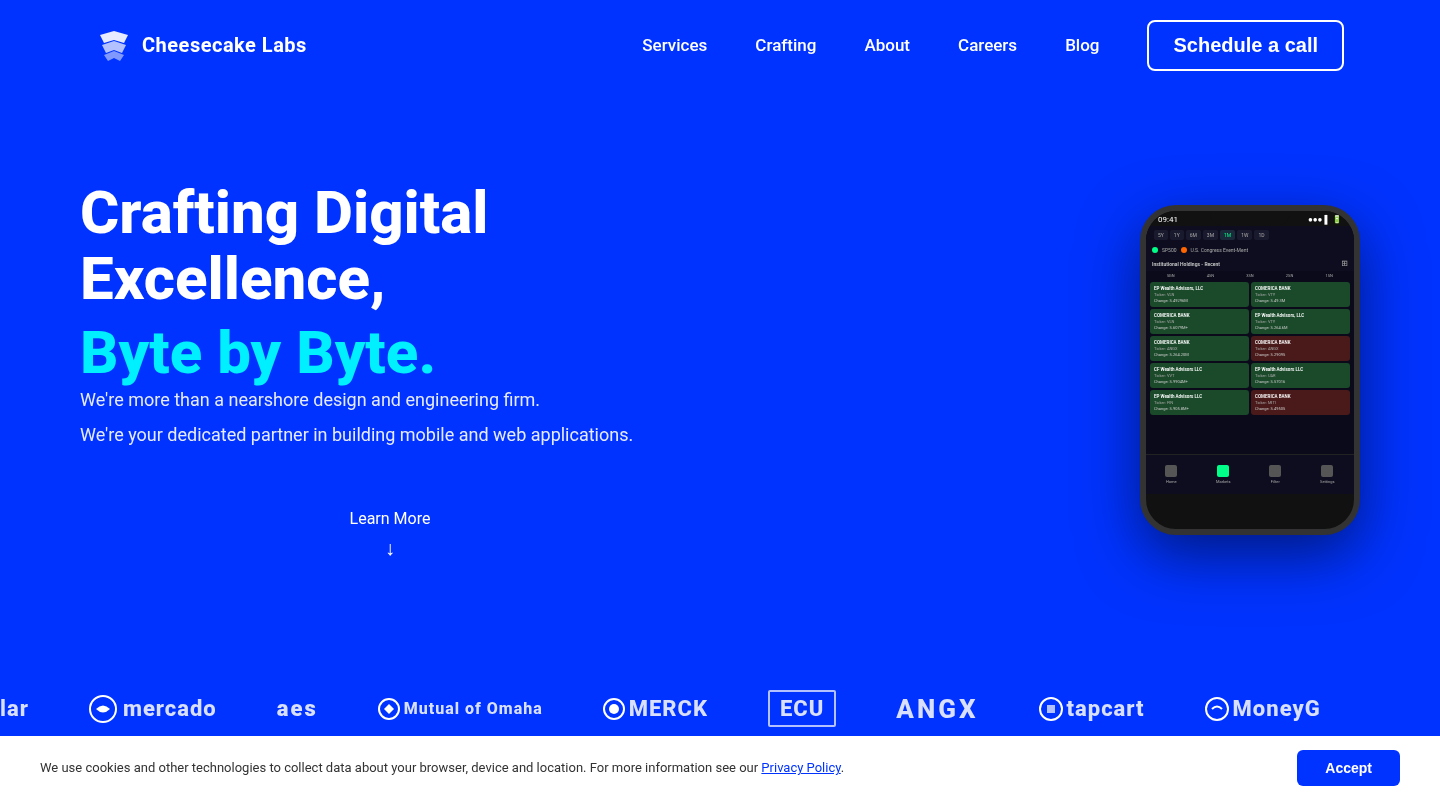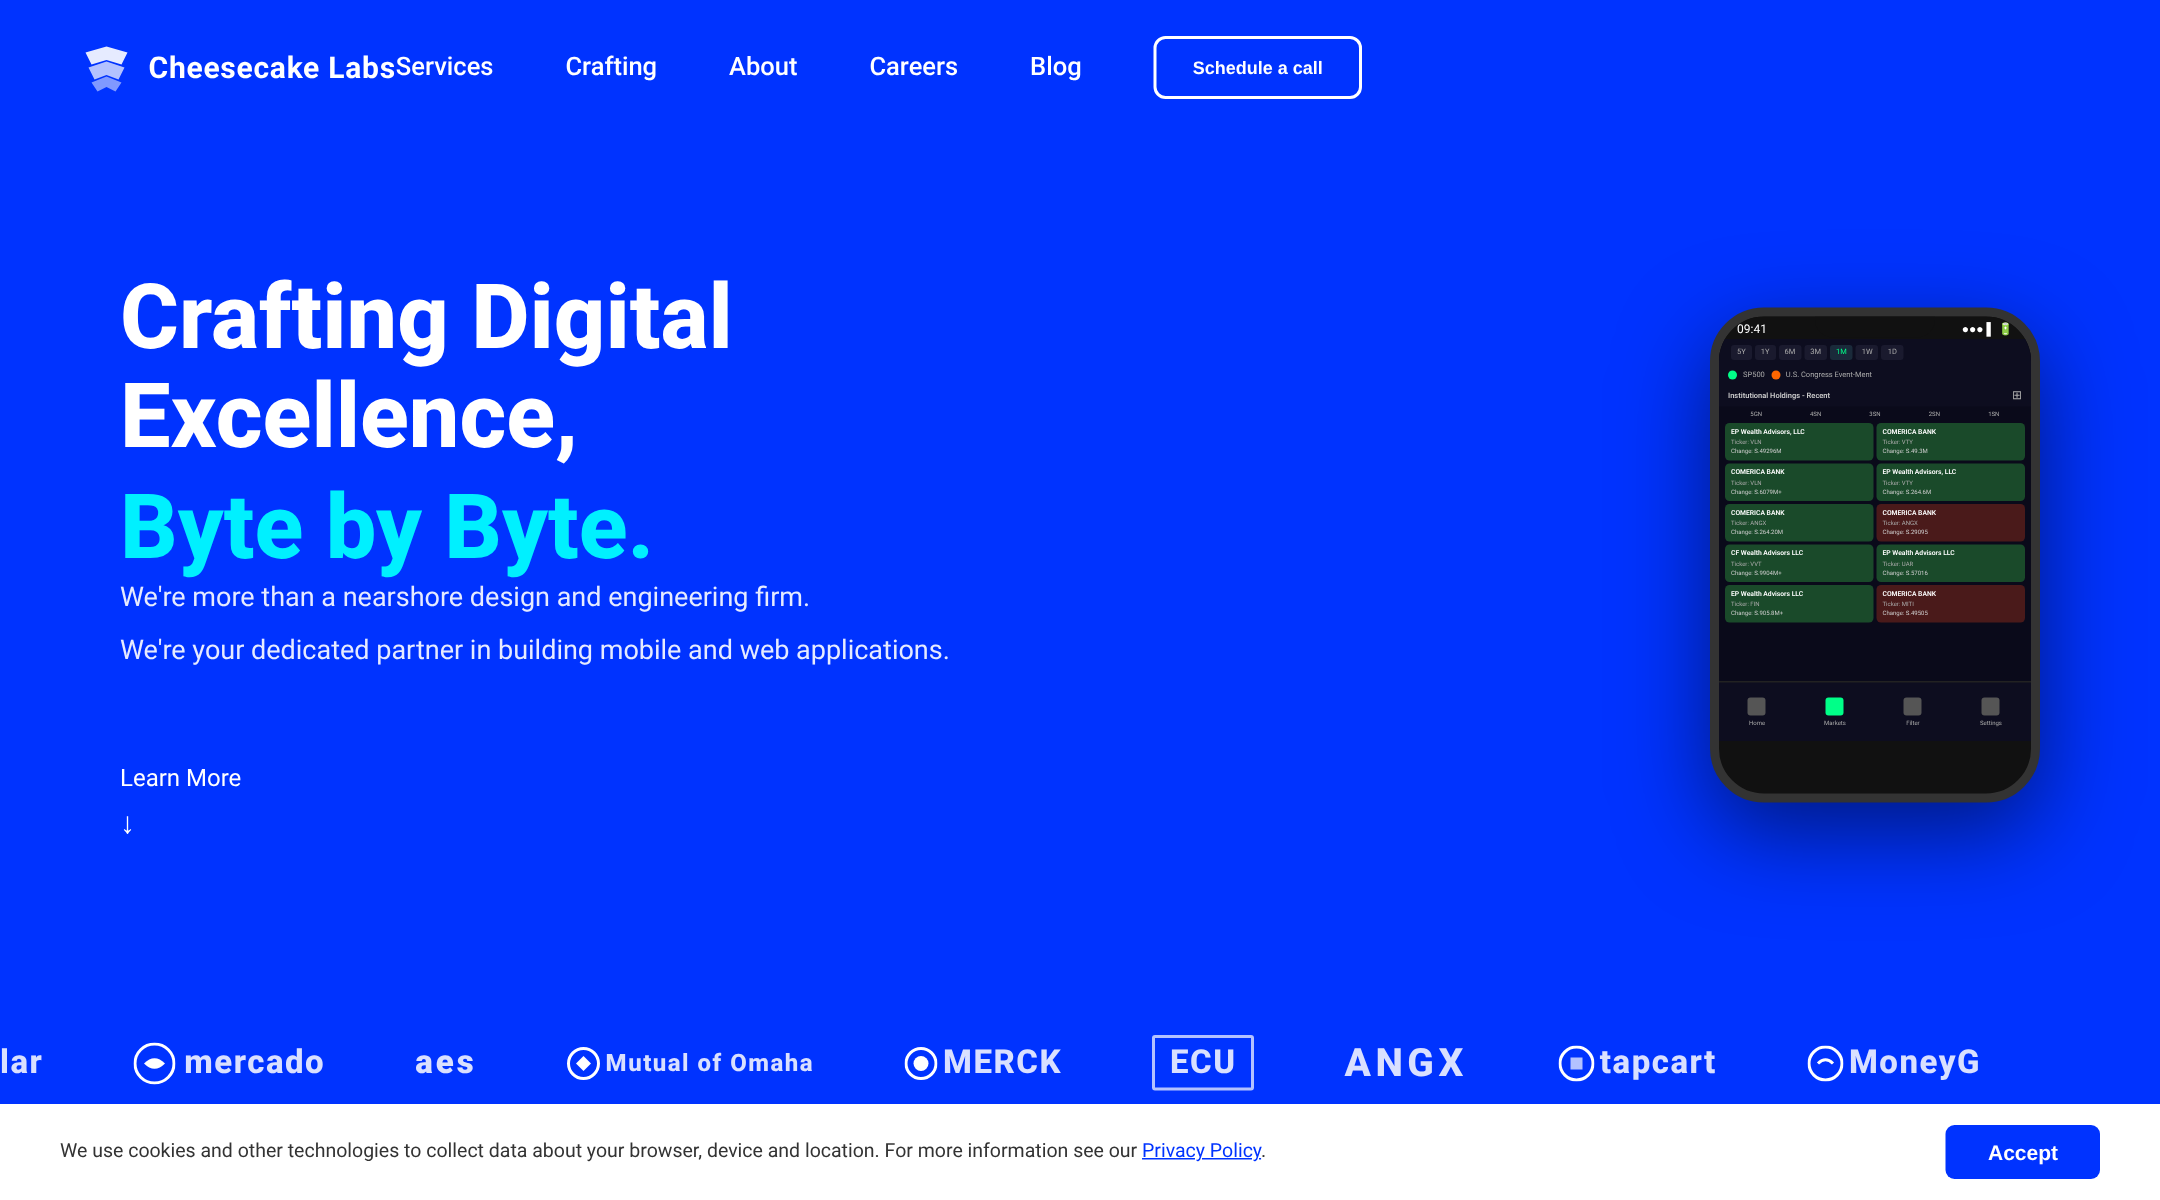--- a/index.html
+++ b/index.html
@@ -11,22 +11,22 @@
       overflow-x: hidden;
       width: 1440px;
       min-height: 800px;
       position: relative;
     }
 
     
     nav {
       display: flex;
       align-items: center;
-      justify-content: flex-start;
-      padding: 0 53px;
+      justify-content: space-between;
+      padding: 0 96px;
       height: 90px;
       position: relative;
       z-index: 10;
     }
 
     .logo-area {
       display: flex;
       align-items: center;
       gap: 10px;
     }
@@ -59,21 +59,21 @@
       cursor: pointer;
       text-decoration: none;
     }
 
     .schedule-btn {
       background-color: transparent;
       color: #ffffff;
       border: 2px solid #ffffff;
       border-radius: 8px;
       padding: 12px 24px;
-      font-size: 12px;
+      font-size: 20px;
       font-weight: 600;
       cursor: pointer;
       white-space: nowrap;
     }
 
     
     .hero {
       display: flex;
       align-items: center;
       justify-content: space-between;
@@ -107,21 +107,21 @@
       font-size: 18px;
       color: rgba(255,255,255,0.9);
       line-height: 1.6;
       margin-bottom: 6px;
     }
 
     .learn-more {
       margin-top: 60px;
       display: flex;
       flex-direction: column;
-      align-items: flex-start;
+      align-items: center;
       gap: 8px;
     }
 
     .learn-more-text {
       font-size: 16px;
       color: #ffffff;
       cursor: pointer;
     }
 
     .arrow-down {

